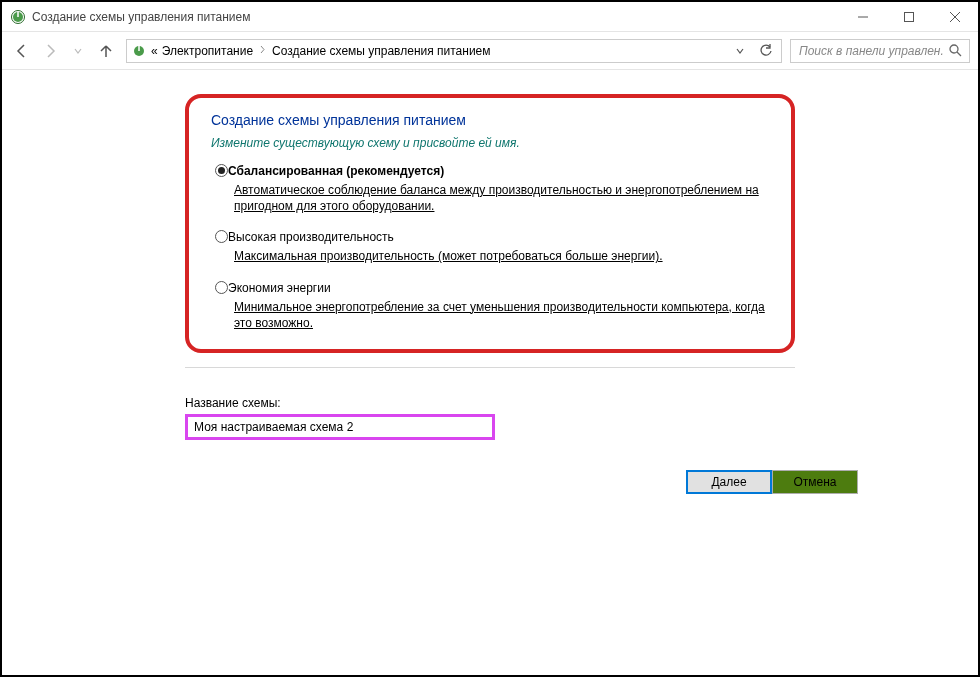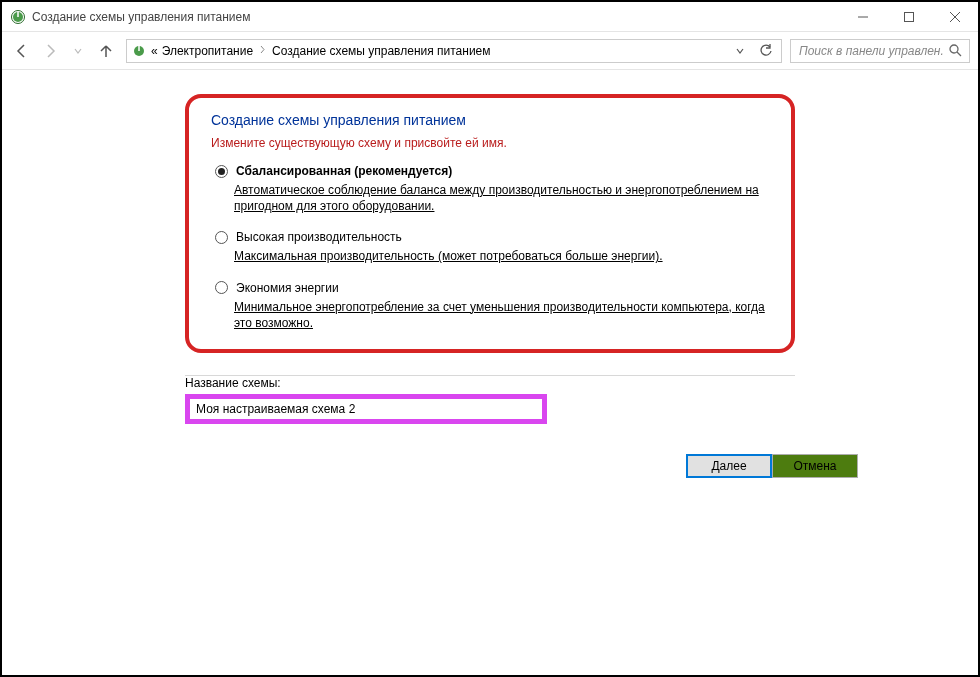--- a/index.html
+++ b/index.html
@@ -109,31 +109,32 @@
     padding: 14px 22px 18px 22px;
     margin-top: 6px;
   }
   .page-heading {
     color: #003399;
     font-size: 14px;
     margin: 0 0 8px 0;
     font-weight: 400;
   }
   .page-sub {
-    color: #b91c1c;
+    color: #0f766e;
     font-size: 12px;
     margin-bottom: 14px;
+    font-style: italic;
   }
   .plan {
     margin-bottom: 16px;
     padding-left: 4px;
   }
   .plan:last-child { margin-bottom: 0; }
   .plan-head {
-    display: flex; align-items: center; gap: 8px;
+    display: flex; align-items: flex-start; gap: 0;
     margin-bottom: 4px;
   }
   .radio {
     width: 13px; height: 13px;
     border: 1px solid #555;
     border-radius: 50%;
     display: inline-flex; align-items: center; justify-content: center;
     flex-shrink: 0;
     background: #fff;
   }
@@ -148,27 +149,27 @@
   .plan-desc {
     color: #000;
     font-size: 12px;
     padding-left: 19px;
     line-height: 1.35;
     text-decoration: underline;
   }
   
   .name-area {
     border-top: 1px solid #d8d8d8;
-    margin-top: 22px;
-    padding-top: 0;
+    margin-top: 14px;
+    padding-top: 28px;
   }
   .name-label { font-size: 12px; margin-bottom: 4px; }
   .name-input {
-    width: 362px;
-    border: 5px solid #d946ef;
+    width: 310px;
+    border: 3px solid #d946ef;
     padding: 3px 6px;
     font-size: 12px;
     font-family: inherit;
   }
   
   .btn-row {
     display: flex; gap: 0;
     justify-content: flex-end;
     margin: 30px 120px 0 8px;
   }

